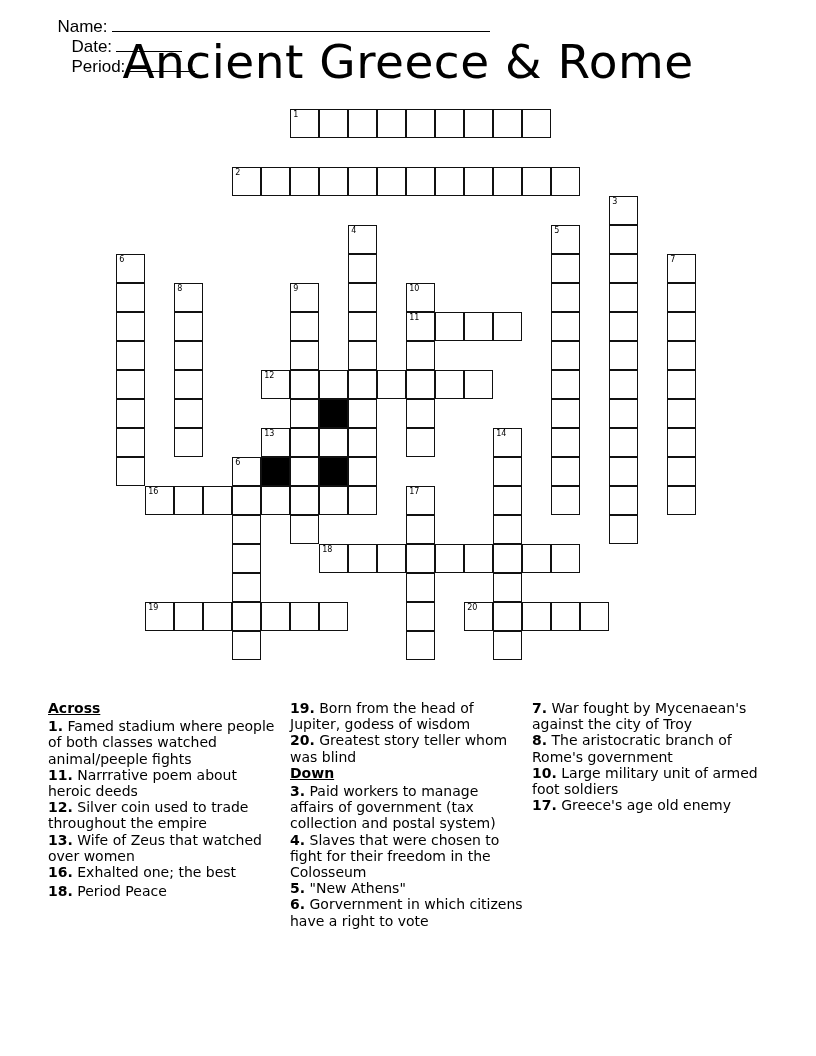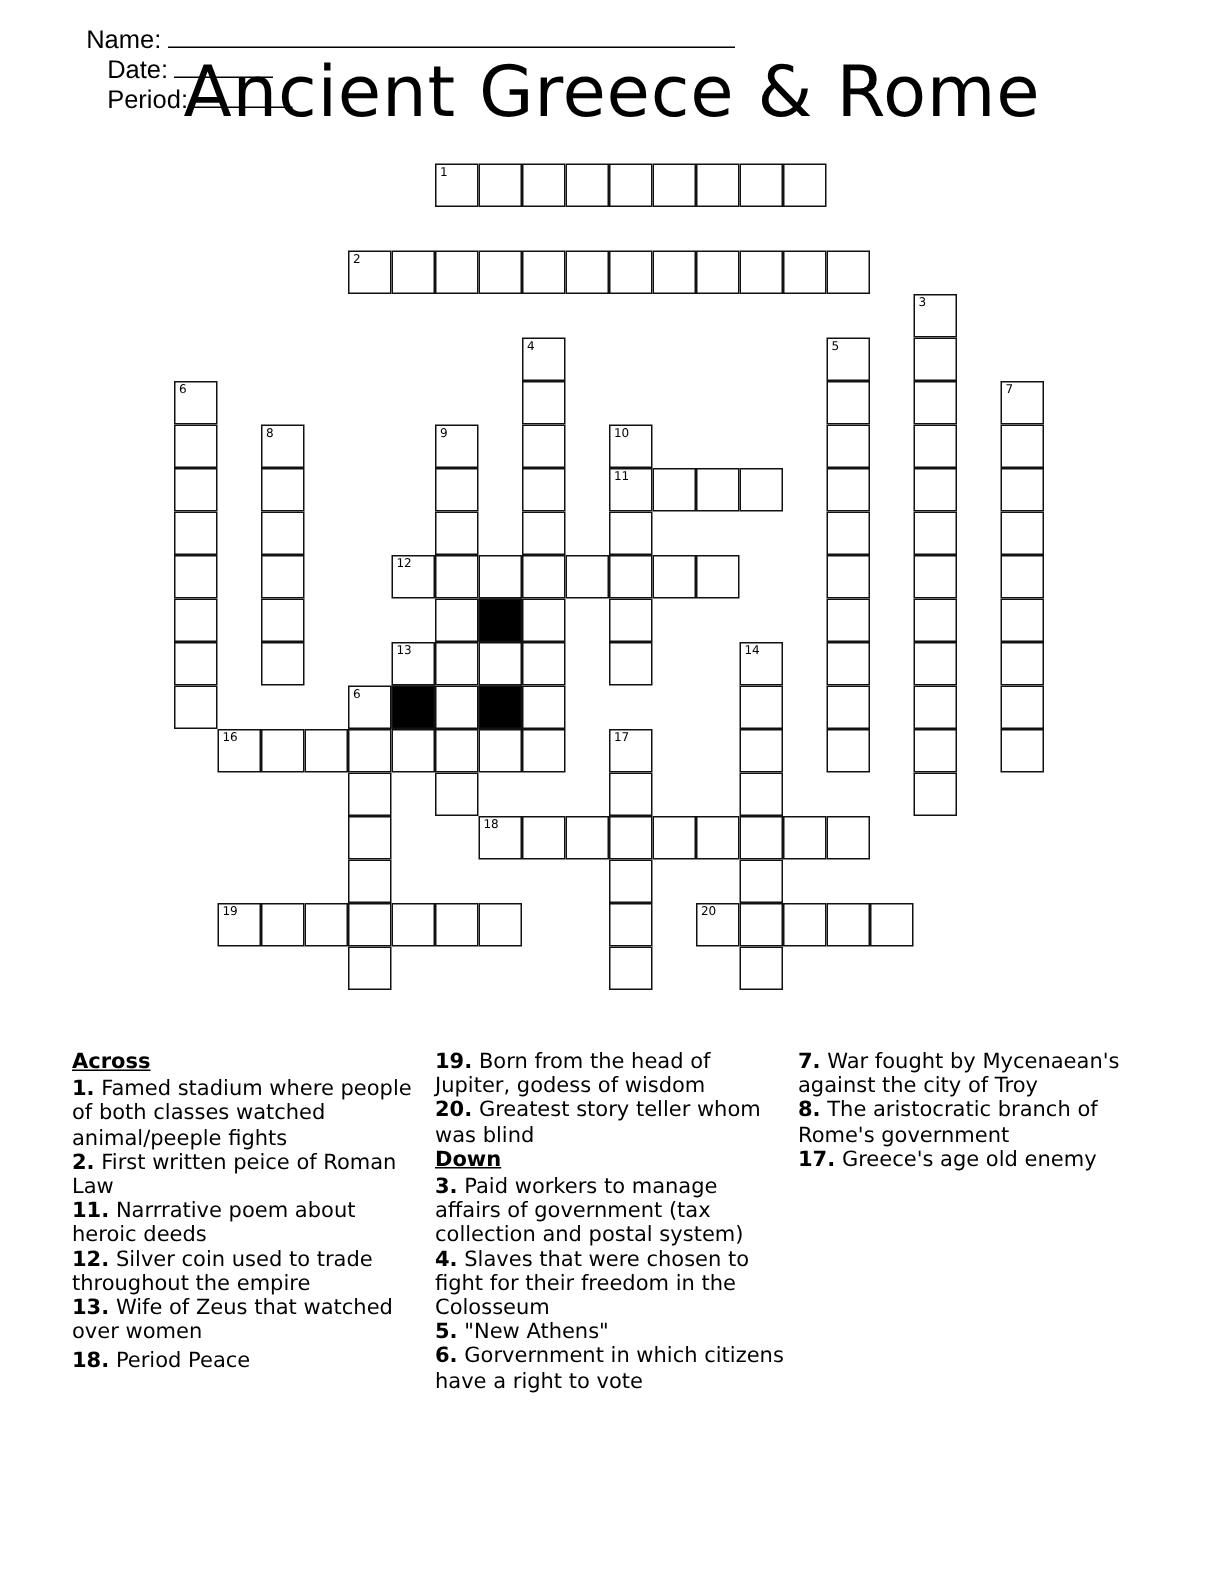--- a/index.html
+++ b/index.html
@@ -216,34 +216,35 @@
     <div class="cell" style="left: 552px; top: 603px;"></div>
     <div class="cell" style="left: 581px; top: 603px;"></div>
     <div class="cell black" style="left: 320px; top: 400px;"></div>
     <div class="cell black" style="left: 262px; top: 458px;"></div>
     <div class="cell black" style="left: 320px; top: 458px;"></div>
   </div>
 
 <div class="clues col1">
   <div class="head">Across</div>
   <div class="clue"><b>1.</b> <span>Famed stadium where people of both classes watched animal/peeple fights</span></div>
-  <div class="clue"><b>2.</b> <span>First written peice of Roman Law</span></div>
   <div class="clue"><b>11.</b> <span>Narrrative poem about heroic deeds</span></div>
   <div class="clue"><b>12.</b> <span>Silver coin used to trade throughout the empire</span></div>
   <div class="clue"><b>13.</b> <span>Wife of Zeus that watched over women</span></div>
+  <div class="clue"><b>16.</b> <span>Exhalted one; the best</span></div>
   <div class="clue" style="margin-top:3px"><b>18.</b> <span>Period Peace</span></div>
 </div>
 
 <div class="clues col2">
   <div class="clue"><b>19.</b> <span>Born from the head of Jupiter, godess of wisdom</span></div>
   <div class="clue"><b>20.</b> <span>Greatest story teller whom was blind</span></div>
   <div class="head">Down</div>
   <div class="clue"><b>3.</b> <span>Paid workers to manage affairs of government (tax collection and postal system)</span></div>
   <div class="clue"><b>4.</b> <span>Slaves that were chosen to fight for their freedom in the Colosseum</span></div>
   <div class="clue"><b>5.</b> <span>"New Athens"</span></div>
   <div class="clue"><b>6.</b> <span>Gorvernment in which citizens have a right to vote</span></div>
 </div>
 
 <div class="clues col3">
   <div class="clue"><b>7.</b> <span>War fought by Mycenaean's against the city of Troy</span></div>
   <div class="clue"><b>8.</b> <span>The aristocratic branch of Rome's government</span></div>
+  <div class="clue"><b>10.</b> <span>Large military unit of armed foot soldiers</span></div>
   <div class="clue"><b>17.</b> <span>Greece's age old enemy</span></div>
 </div>
 
 </body></html>

